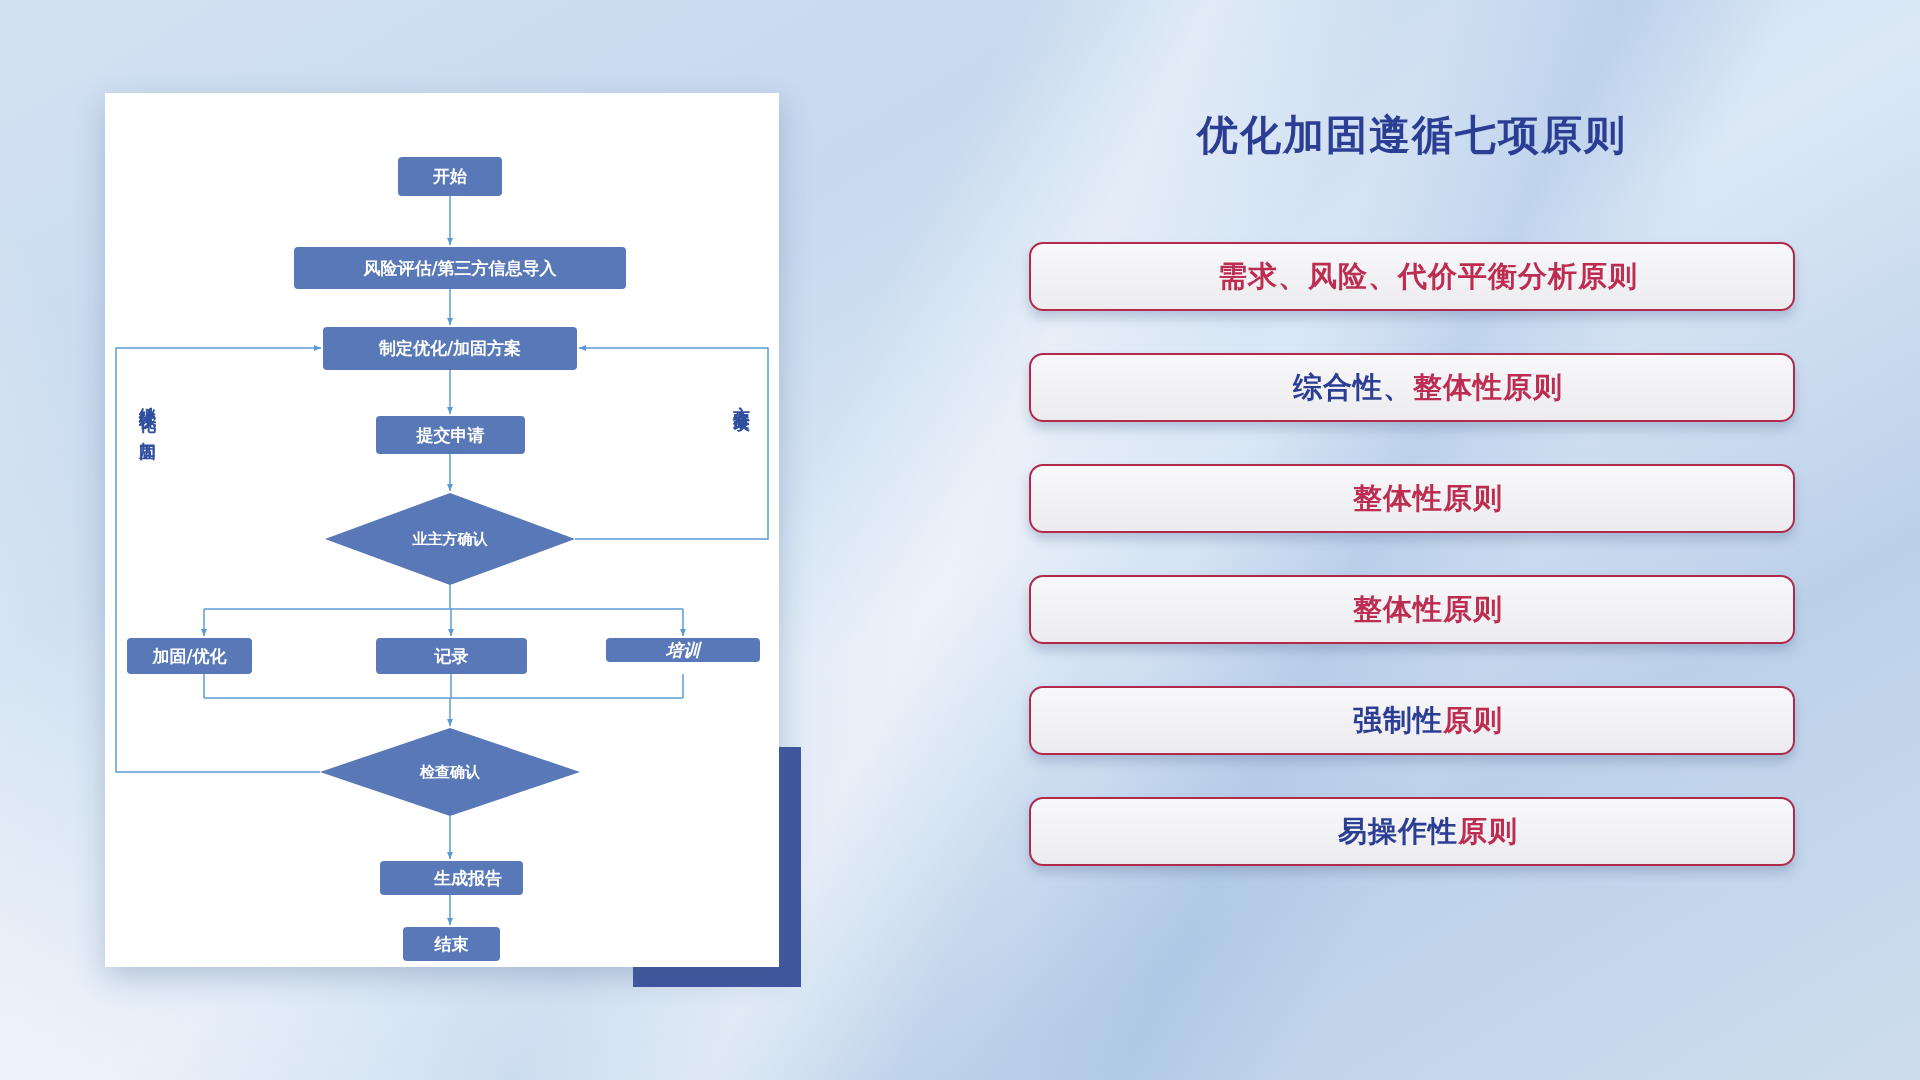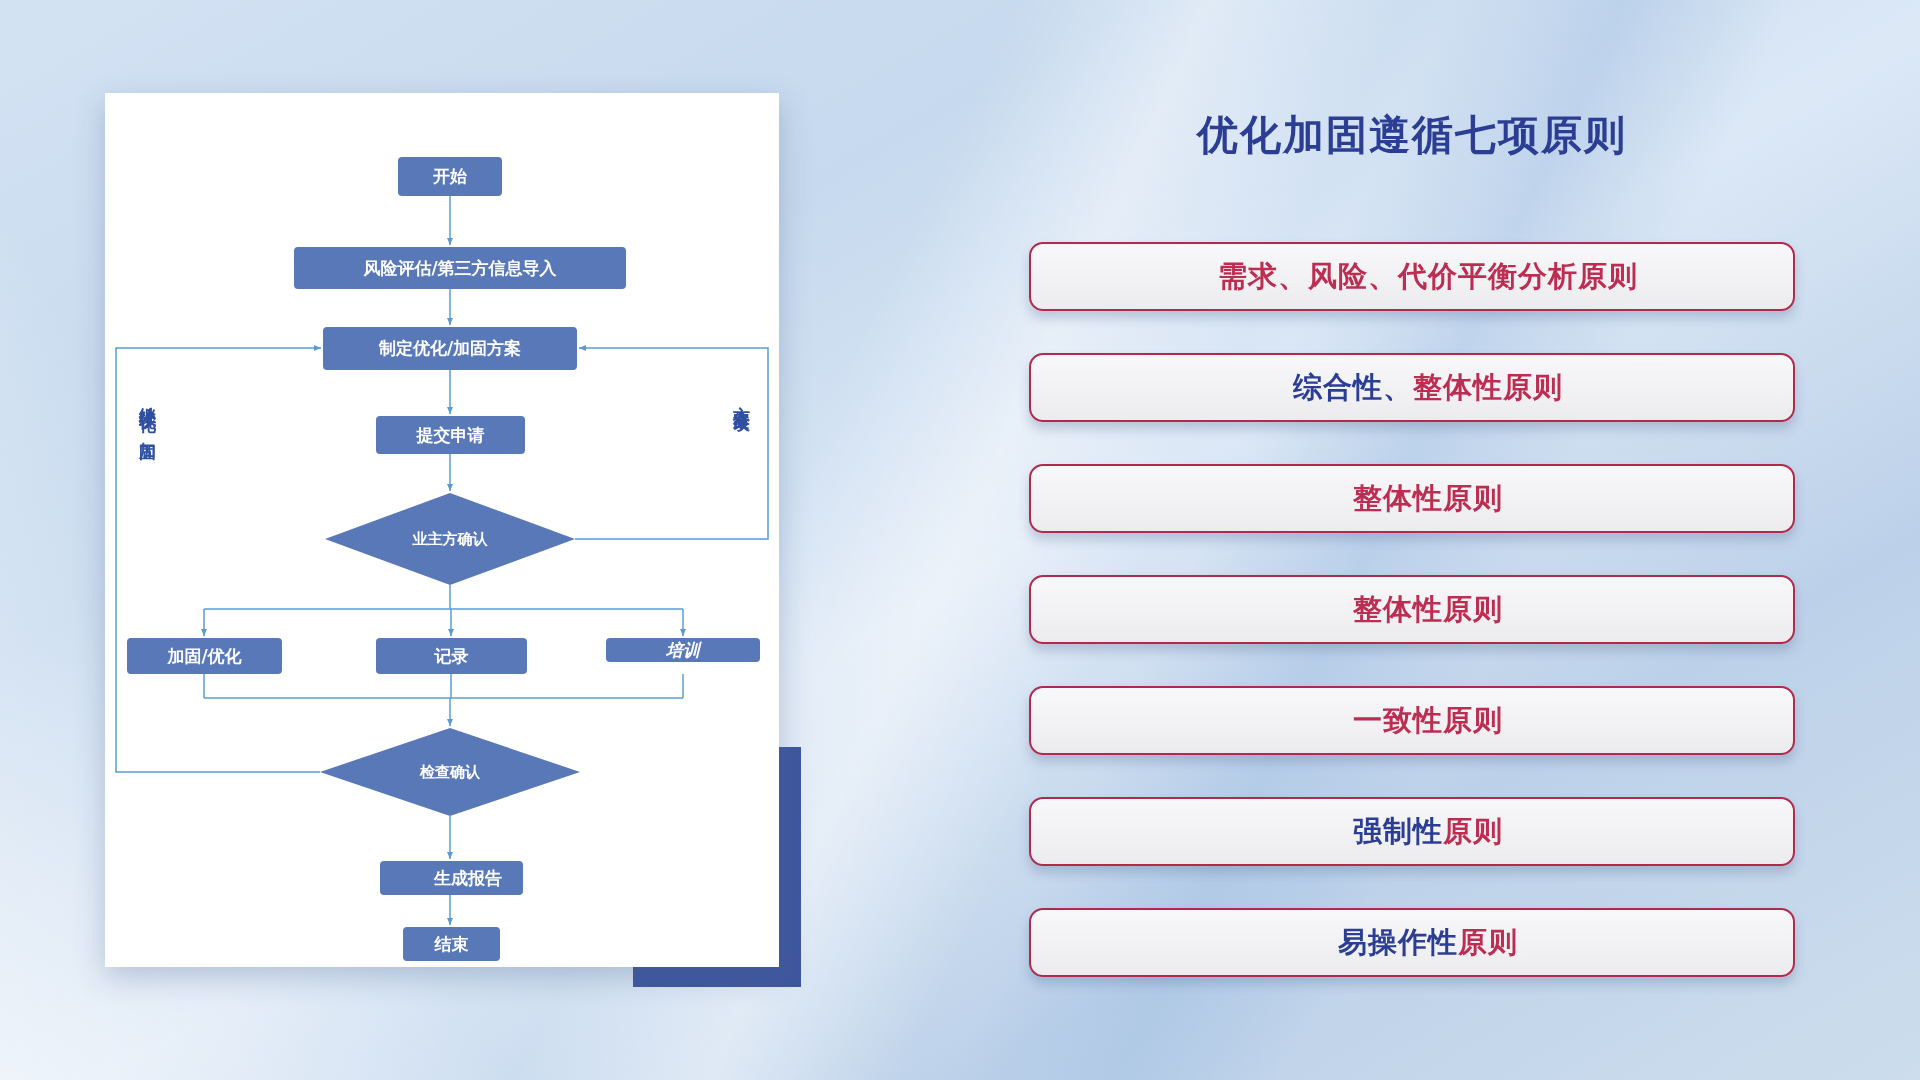--- a/index.html
+++ b/index.html
@@ -38,21 +38,21 @@
     background:#5878b8; border-radius:0;
     clip-path:polygon(50% 0, 100% 50%, 50% 100%, 0 50%);
     font-size:15px;
   }
 
   #n-start  { left:293px; top:64px;  width:104px; height:39px; }
   #n-risk   { left:189px; top:154px; width:332px; height:42px; }
   #n-plan   { left:218px; top:234px; width:254px; height:43px; }
   #n-submit { left:271px; top:323px; width:149px; height:38px; }
   #n-owner  { left:220px; top:400px; width:250px; height:92px; }
-  #n-harden { left:22px;  top:545px; width:155px; height:36px; }
+  #n-harden { left:22px;  top:545px; width:125px; height:36px; }
   #n-record { left:271px; top:545px; width:151px; height:36px; }
   #n-train  { left:501px; top:545px; width:154px; height:24px;font-style:italic; }
   #n-check  { left:215px; top:635px; width:260px; height:88px; }
   #n-report { left:275px; top:768px; width:143px; height:34px;padding-left:33px; }
   #n-end    { left:298px; top:834px; width:97px;  height:34px; }
 
   .vlabel {
     position:absolute; writing-mode:vertical-rl; text-orientation:upright;
     color:#2f4fa0; font-weight:bold; font-size:17px; letter-spacing:3px;
     z-index:3; white-space:nowrap;
@@ -146,23 +146,20 @@
         <span style="color: rgb(44, 62, 148);">综合性、</span>
         <span style="color: rgb(189, 45, 82);">整体性原则</span>
       </div>
     <div class="principle">
         <span style="color: rgb(189, 45, 82);">整体性原则</span>
       </div>
     <div class="principle">
         <span style="color: rgb(189, 45, 82);">整体性原则</span>
       </div>
     <div class="principle">
-        <span style="color: rgb(189, 45, 82);">一致性原则</span>
-      </div>
-    <div class="principle">
         <span style="color: rgb(44, 62, 148);">强制性</span>
         <span style="color: rgb(189, 45, 82);">原则</span>
       </div>
     <div class="principle">
         <span style="color: rgb(44, 62, 148);">易操作性</span>
         <span style="color: rgb(189, 45, 82);">原则</span>
       </div>
   </div>
 
 </div>

